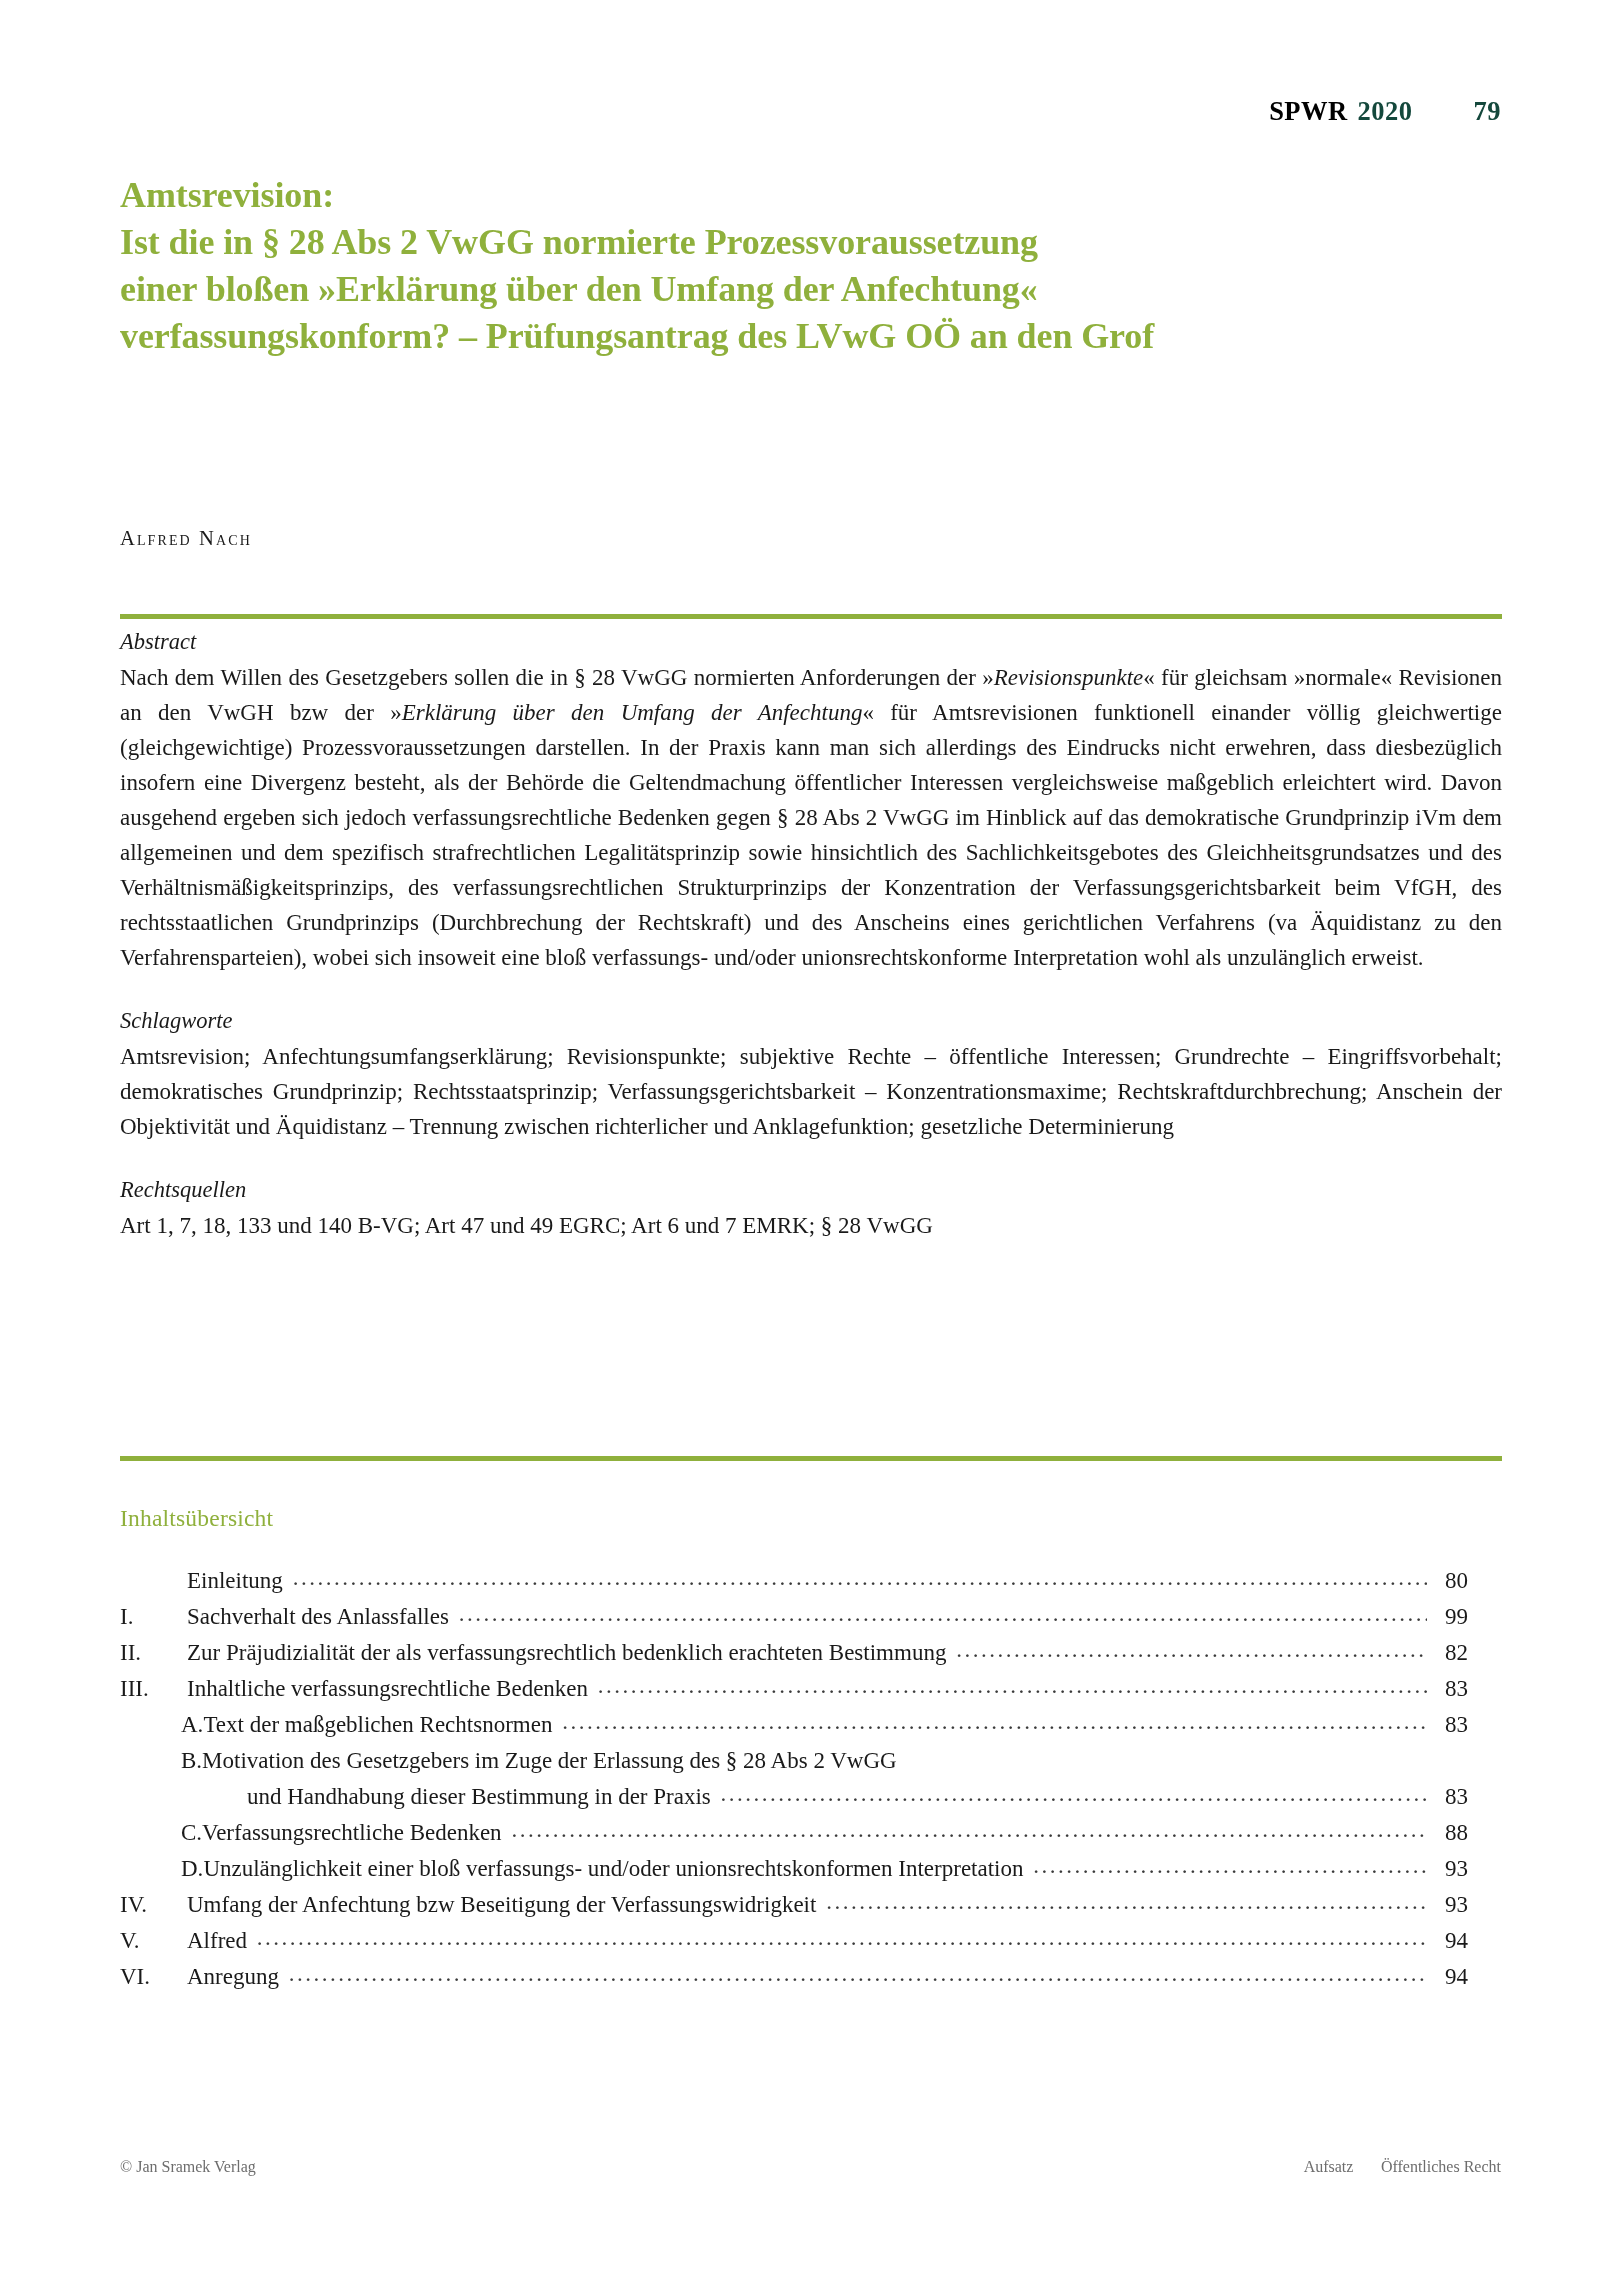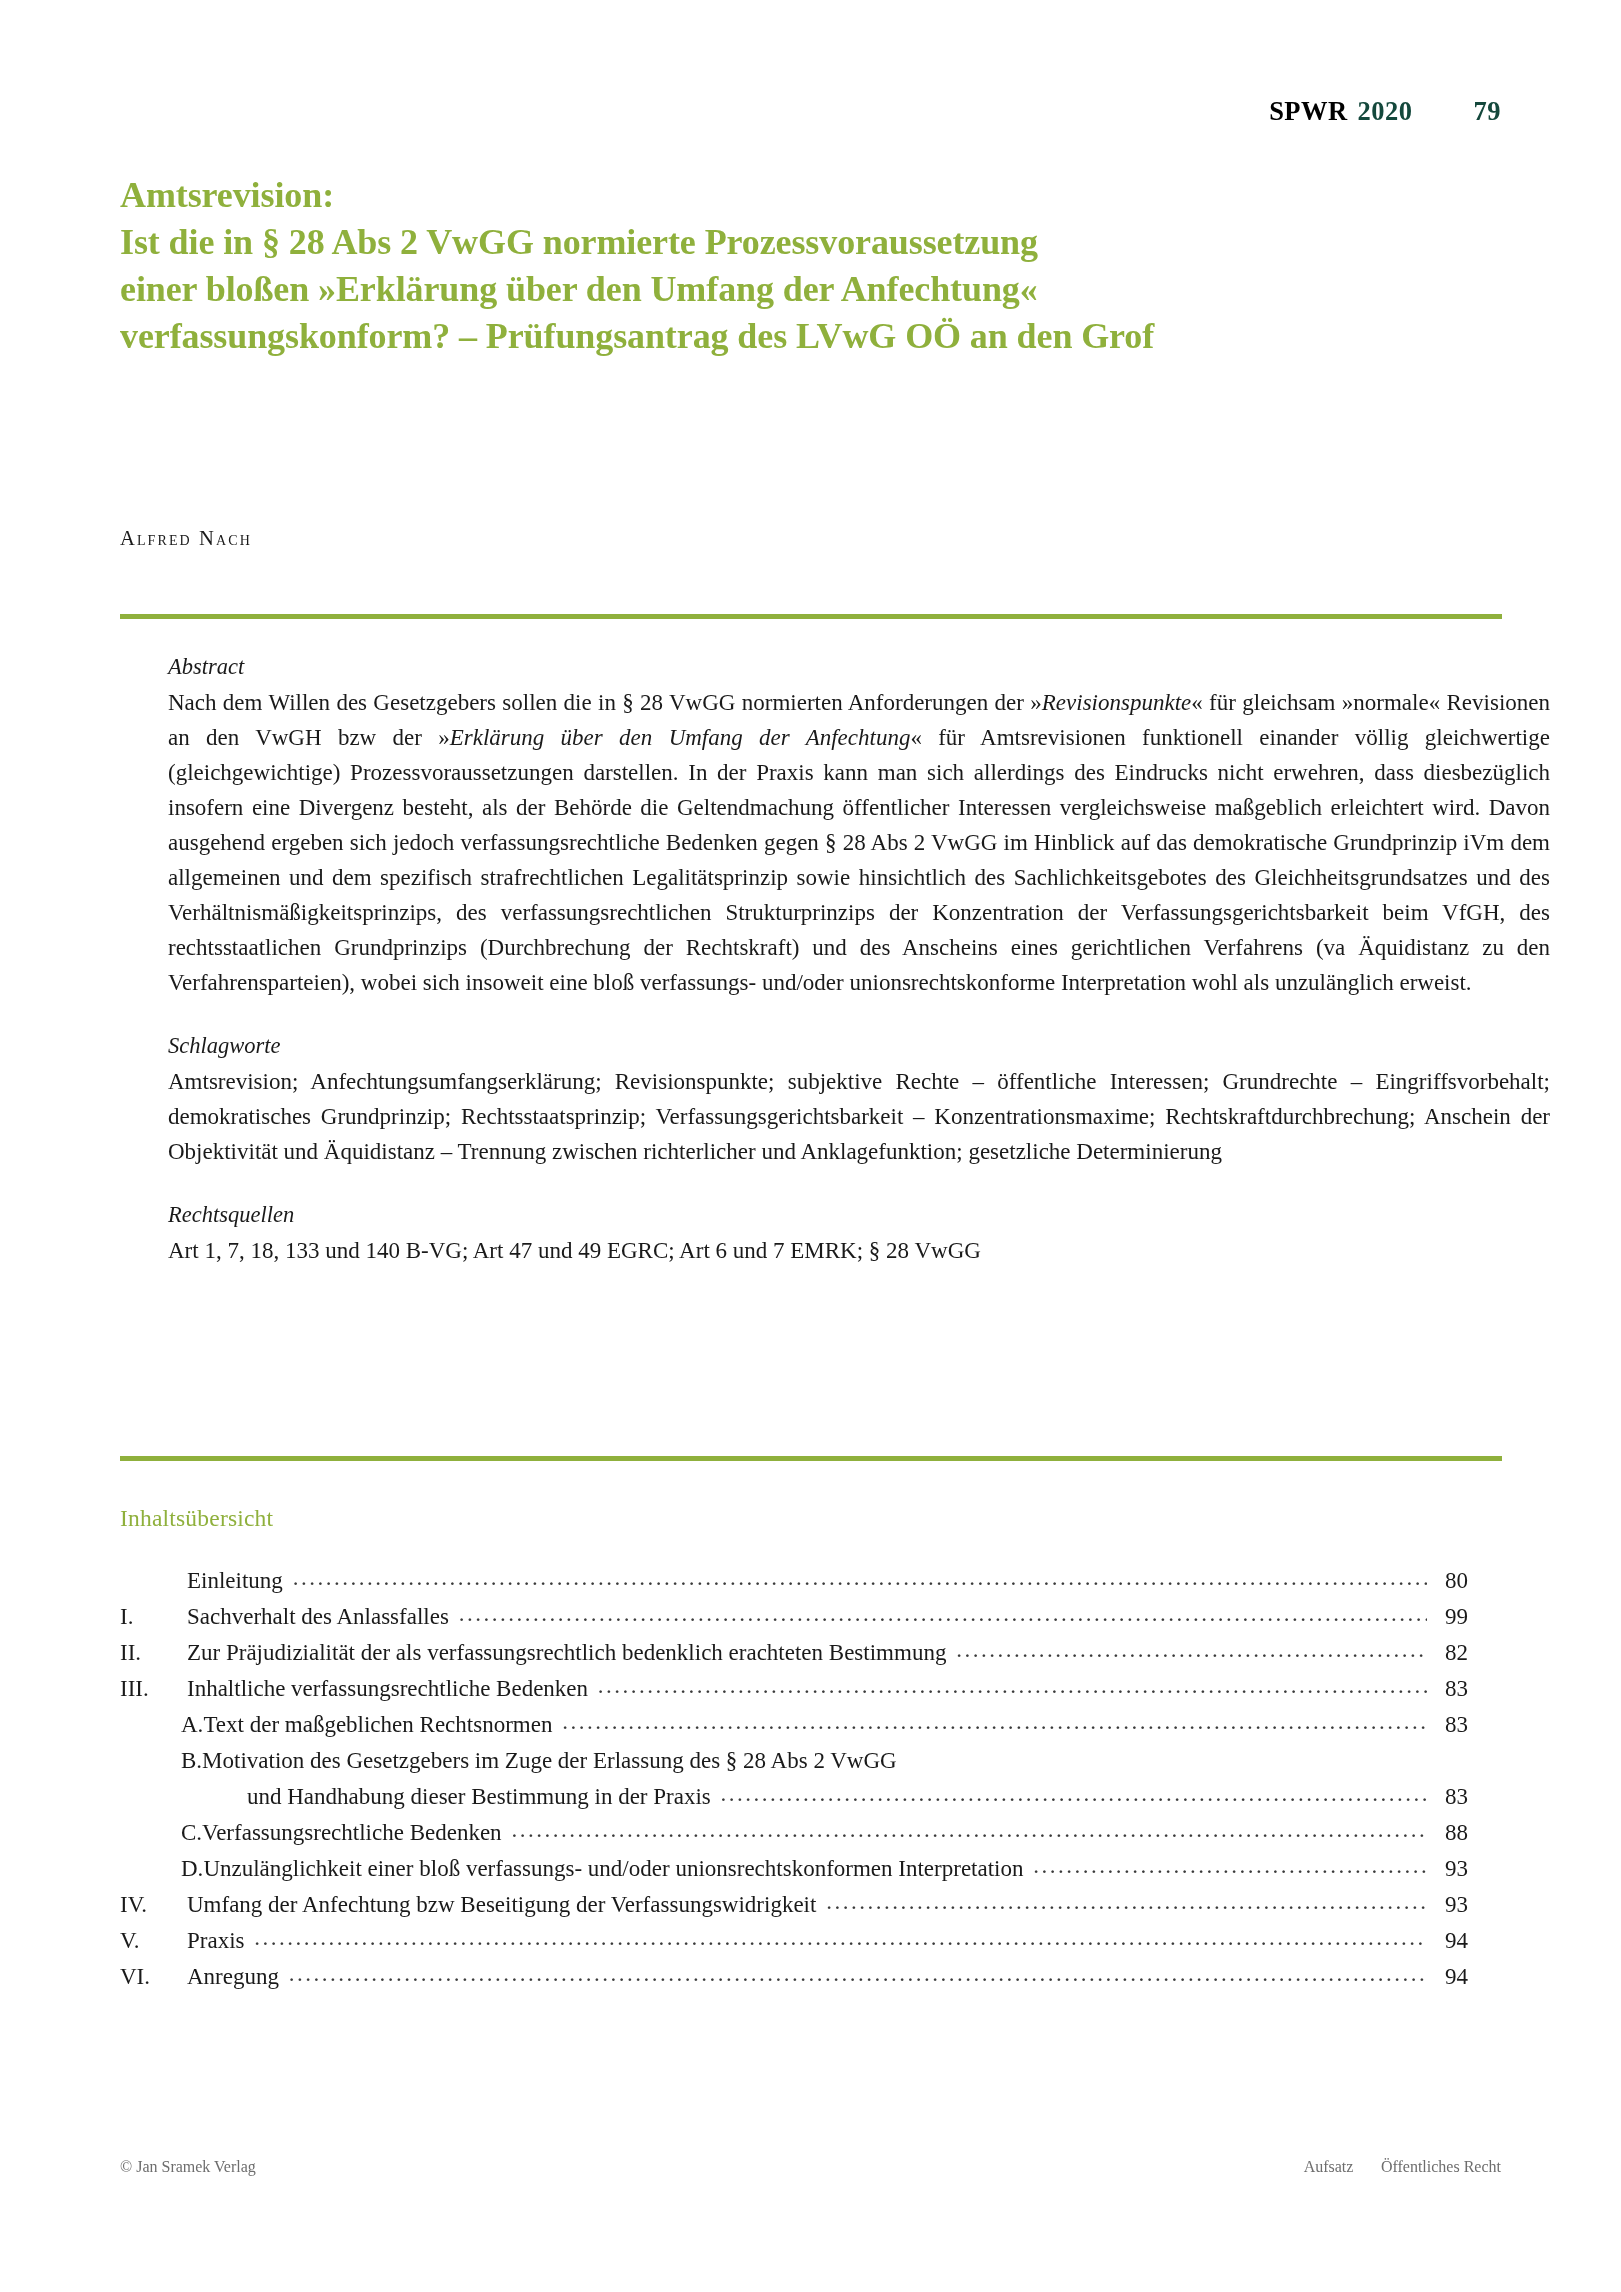--- a/index.html
+++ b/index.html
@@ -82,23 +82,22 @@
     height: 4.9px;
     background: #8fb03c;
   }
   .rule-top    { top: 614px; }
   .rule-bottom { top: 1456px; }
 
   
   .frontmatter {
     position: absolute;
     left: 120px;
-    top: 650px;
+    top: 625px;
     width: 1382px;
-    margin-left: 48px;
   }
   .fm-label {
     font-style: italic;
     font-size: 22.5px;
     line-height: 33px;
     margin: 0 0 2px 0;
   }
   .fm-body {
     font-size: 23px;
     line-height: 35px;
@@ -274,21 +273,21 @@
           <span class="toc-page">93</span>
         </div>
         <div class="toc-row">
           <span class="toc-num">IV.</span>
           <span class="toc-label">Umfang der Anfechtung bzw Beseitigung der Verfassungswidrigkeit</span>
           <span class="toc-leader">......................................................................................................................................................</span>
           <span class="toc-page">93</span>
         </div>
         <div class="toc-row">
           <span class="toc-num">V.</span>
-          <span class="toc-label">Praxis</span>
+          <span class="toc-label">Alfred</span>
           <span class="toc-leader">......................................................................................................................................................</span>
           <span class="toc-page">94</span>
         </div>
         <div class="toc-row">
           <span class="toc-num">VI.</span>
           <span class="toc-label">Anregung</span>
           <span class="toc-leader">......................................................................................................................................................</span>
           <span class="toc-page">94</span>
         </div>
       </div>

